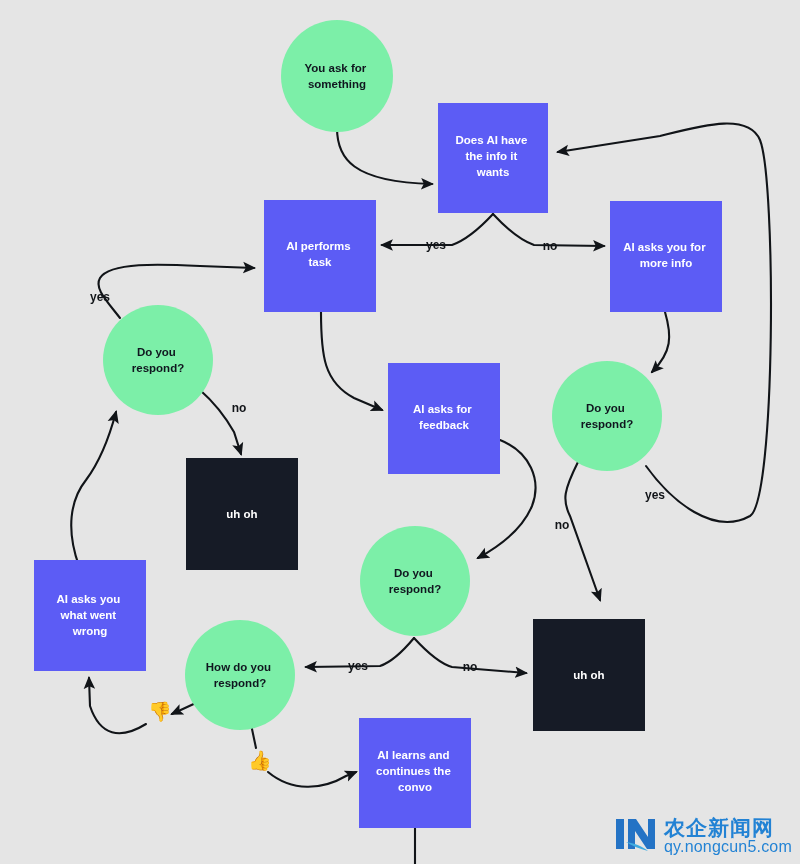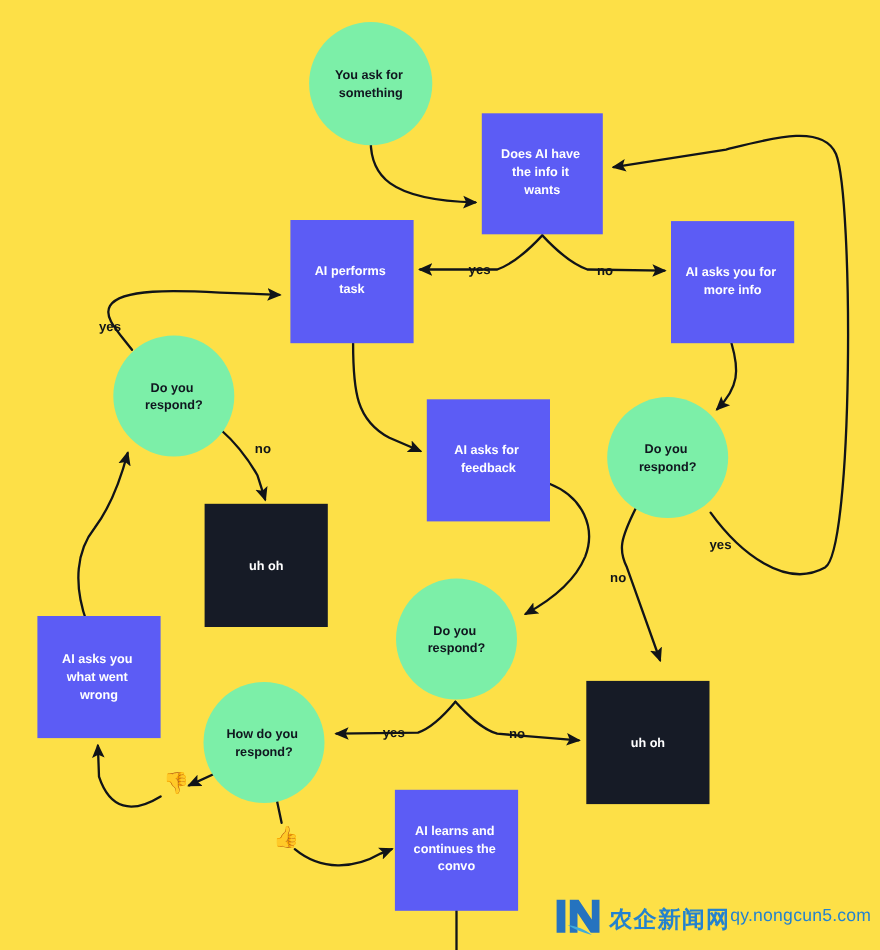--- a/index.html
+++ b/index.html
@@ -10,21 +10,21 @@
   body {
     width: 800px;
     height: 864px;
     overflow: hidden;
     font-family: "Liberation Sans", sans-serif;
   }
   #canvas {
     position: relative;
     width: 800px;
     height: 864px;
-    background: #fde047;
+    background: #e5e5e5;
   }
   svg.flow {
     position: absolute;
     top: 0;
     left: 0;
     width: 800px;
     height: 864px;
   }
   .node-rect {
     fill: #5C5CF5;
@@ -76,23 +76,22 @@
   .wm-mark {
     font-family: "Liberation Sans", sans-serif;
     font-size: 30px;
     font-weight: 700;
     color: #1b7fd4;
     letter-spacing: -2px;
     line-height: 1;
   }
   .wm-text {
     display: flex;
-    flex-direction: row;
+    flex-direction: column;
     line-height: 1.05;
-    text-align: center;
   }
   .wm-cn {
     font-family: "DejaVu Sans", sans-serif;
     font-size: 21px;
     font-weight: 700;
     color: #1b7fd4;
     letter-spacing: 1px;
   }
   .wm-url {
     font-family: "Liberation Sans", sans-serif;

